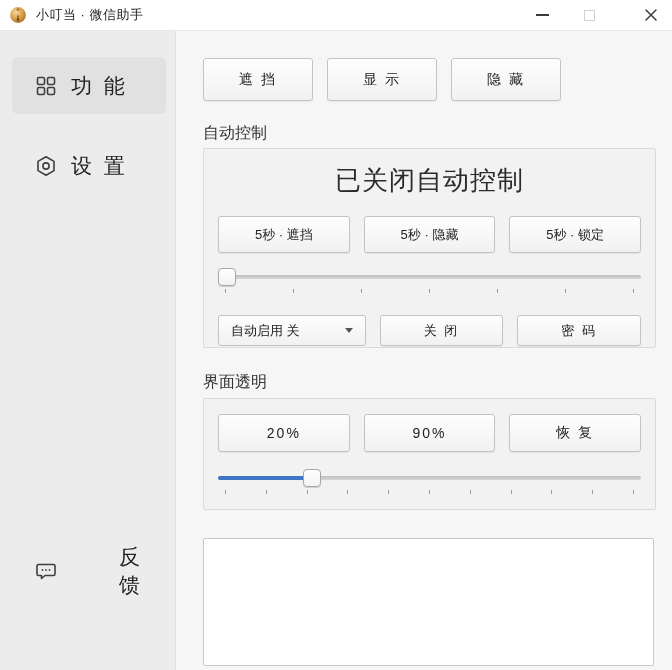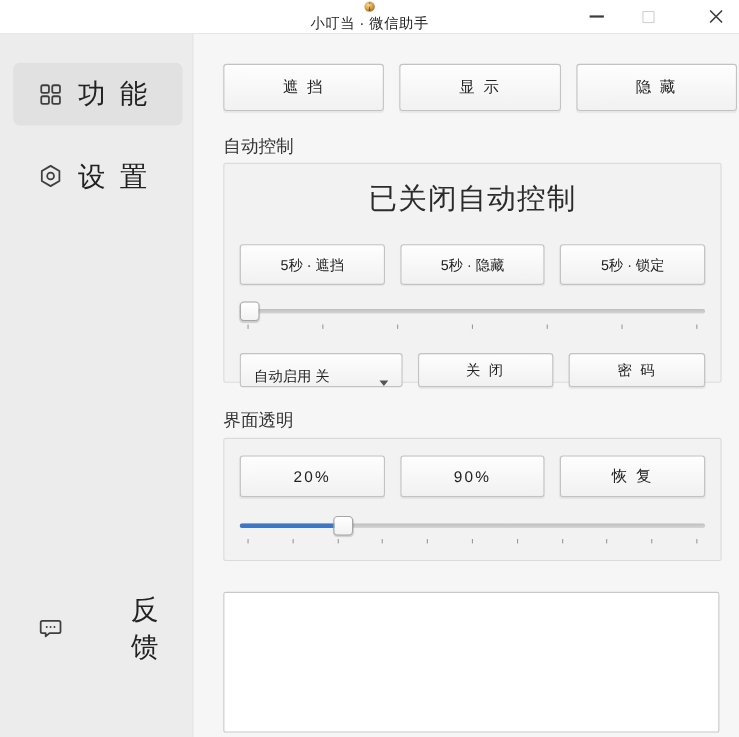--- a/index.html
+++ b/index.html
@@ -1,69 +1,69 @@
 <!DOCTYPE html>
 <html><head>
 <meta charset="utf-8">
 <style>
   * { margin:0; padding:0; box-sizing:border-box; }
   html,body { width:672px; height:670px; }
   body { font-family:"Liberation Sans","DejaVu Sans",sans-serif; color:#2b2b2b; background:#f6f6f6; overflow:hidden; }
   .window { position:relative; width:672px; height:670px; background:#f6f6f6; }
 
   
-  .titlebar { position:absolute; left:0; top:0; width:672px; height:31px; background:#ffffff; border-bottom:1px solid #e7e7e7; display:flex; align-items:center;flex-direction:column; }
+  .titlebar { position:absolute; left:0; top:0; width:672px; height:31px; background:#ffffff; border-bottom:1px solid #e7e7e7; display:flex; align-items:center; }
   .app-icon { width:20px; height:20px; margin:0 8px 0 8px; }
   .app-title { font-size:13px; color:#1f1f1f; letter-spacing:0.5px; }
   .win-btn { position:absolute; top:0; width:30px; height:30px; display:flex; align-items:center; justify-content:center; cursor:default; }
   .btn-min { left:527px; }
   .btn-max { left:574px; }
   .btn-close { left:636px; }
   .min-glyph { display:block; width:13px; height:2px; background:#3d3d3d; }
   .max-glyph { display:block; width:11px; height:11px; border:1.5px solid #d2d2d2; background:#fff; }
 
   
   .sidebar { position:absolute; left:0; top:31px; width:176px; height:639px; background:#ececec; border-right:1px solid #e0e0e0; }
   .side-item { position:absolute; left:12px; width:154px; height:48px; display:flex; align-items:center; border-radius:6px; cursor:pointer; }
   .side-item .s-icon { margin-left:22px; width:24px; height:24px; flex:0 0 24px; display:flex; align-items:center; }
-  .side-item .s-label { margin-left:13px; font-size:25px; letter-spacing:3px; color:#222; }
+  .side-item .s-label { margin-left:13px; font-size:21px; letter-spacing:3px; color:#222; }
   .side-item.selected { background:#e1e1e1; height:57px; }
   .it-0 { top:26px; }
-  .it-1 { top:105px; }
+  .it-1 { top:111px; }
   .it-2 { top:441px; }
   .it-3 { top:516px;gap:48px; }
   .it-4 { top:568px; }
 
   
   .main { position:absolute; left:176px; top:31px; width:496px; height:639px; background:#f6f6f6; }
 
   .btn { background:linear-gradient(#fefefe,#f1f1f1); border:1px solid #c3c3c3; border-radius:3px; color:#222; display:flex; align-items:center; justify-content:center; cursor:pointer; box-shadow:0 1px 1px rgba(0,0,0,0.06); }
 
-  .top-row { position:absolute; left:27px; top:27px; width:467px; height:43px; display:flex; gap:14px; }
+  .top-row { position:absolute; left:27px; top:27px; width:358px; height:43px; display:flex; gap:14px; }
   .top-row .btn { flex:1; font-size:14px; letter-spacing:2px; }
 
   .section-label { position:absolute; left:27px; font-size:16px; color:#333; }
   .lbl-auto { top:92px; }
   .lbl-trans { top:341px; }
 
   .group { position:absolute; left:27px; width:453px; background:#f2f2f2; border:1px solid #dbdbdb; border-radius:2px; }
   .grp-auto { top:117px; height:200px; }
   .grp-trans { top:367px; height:112px; }
 
   .status-text { padding-top:14px; text-align:center; font-size:26px; color:#2b2b2b; letter-spacing:1px; }
 
   .row3 { display:flex; gap:14px; margin:0 14px; }
-  .timer-row { margin-top:24px; height:37px; }
+  .timer-row { margin-top:18px; height:37px; }
   .timer-row .btn { flex:1; font-size:13px; }
   .ctl-row { margin-top:22px; height:31px; }
   .ctl-row .btn { flex:1; font-size:13px; letter-spacing:2px; }
   .trans-row { margin-top:15px; height:38px; }
   .trans-row .btn { flex:1; font-size:14px; letter-spacing:2px; }
 
-  .dropdown { flex:1; background:linear-gradient(#fefefe,#f1f1f1); border:1px solid #c3c3c3; border-radius:3px; display:flex; align-items:flex-end; justify-content:space-between; padding:0 12px; font-size:13px; color:#222; cursor:pointer; }
+  .dropdown { flex:1; background:linear-gradient(#fefefe,#f1f1f1); border:1px solid #c3c3c3; border-radius:3px; display:flex; align-items:center; justify-content:space-between; padding:0 12px; font-size:13px; color:#222; cursor:pointer; }
   .dd-arrow { width:0; height:0; border-left:4.5px solid transparent; border-right:4.5px solid transparent; border-top:5.5px solid #555; }
 
   .slider-block { margin:15px 14px 0 14px; }
   .slider { position:relative; height:18px; cursor:pointer; }
   .track { position:absolute; left:0; right:0; top:7px; height:4px; background:linear-gradient(#bfbfbf,#d6d6d6); border-radius:2px; }
   .fill { position:absolute; left:0; top:7px; height:4px; width:0; background:#3e76c4; border-radius:2px; }
   .thumb { position:absolute; top:0; width:18px; height:18px; background:linear-gradient(#ffffff,#f2f2f2); border:1px solid #a6a6a6; border-radius:4px; box-shadow:0 1px 1px rgba(0,0,0,0.15); }
   .ticks { display:flex; justify-content:space-between; margin-top:3px; padding:0 7px; }
   .tick { width:1px; height:4px; background:#9a9a9a; }
 

